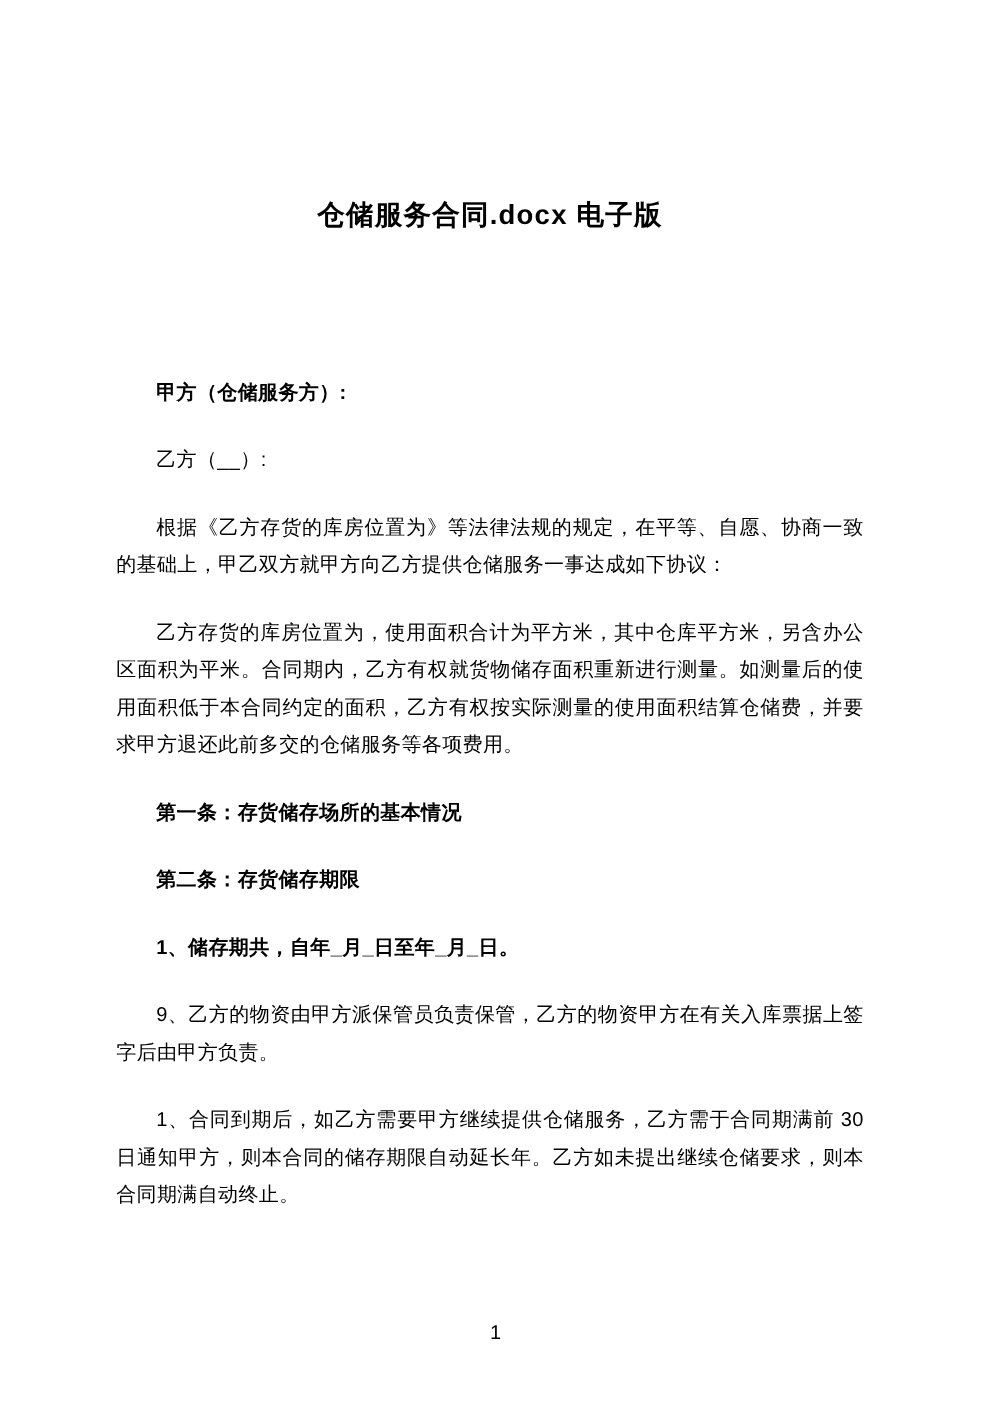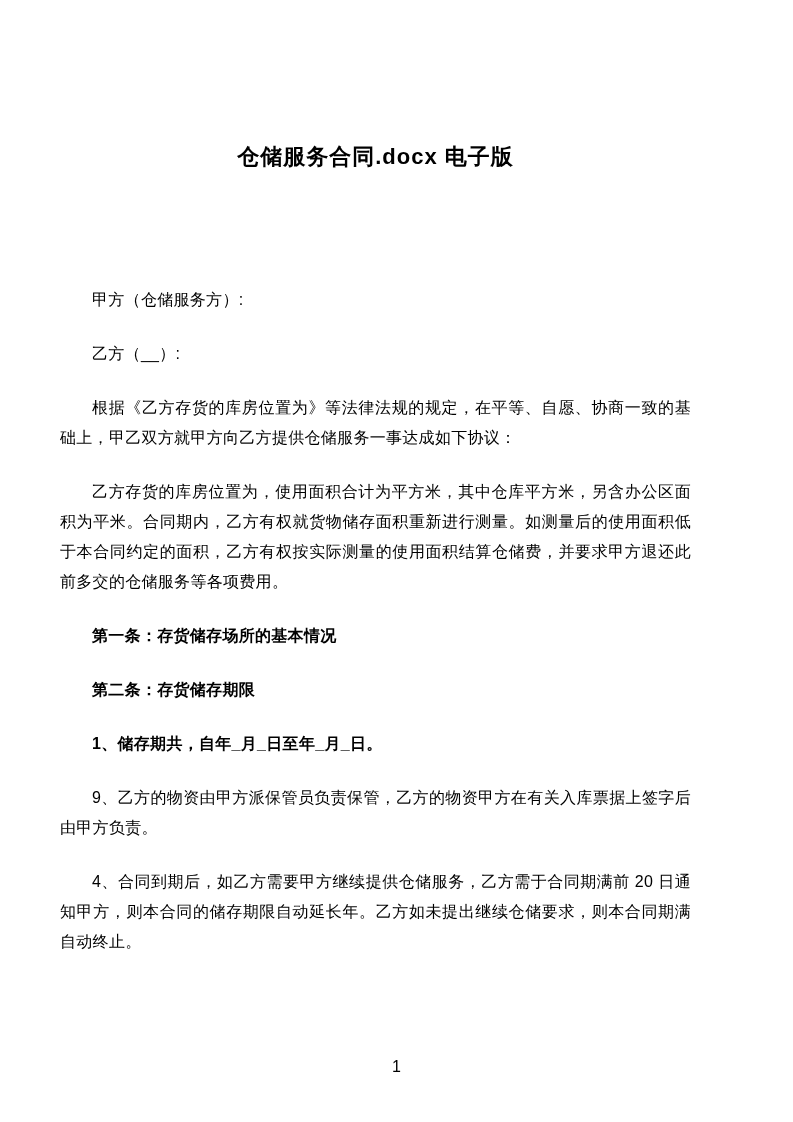--- a/index.html
+++ b/index.html
@@ -11,40 +11,42 @@
     position: relative;
     width: 793px;
     height: 1122px;
     background: #ffffff;
     color: #000000;
     font-family: "Liberation Sans", "DejaVu Sans", sans-serif;
     overflow: hidden;
     margin: 0 auto;
   }
   .content {
-    padding: 140px 102px 0 60px;
+    padding: 140px 102px 0 93px;
+    margin-top: 15px;
   }
   .doc-title {
     margin: 0 0 112px 0;
     font-size: 22px;
     line-height: 33px;
     font-weight: bold;
     text-align: center;
     letter-spacing: 1px;
   }
   p.para {
     margin: 24px 0 0 0;
     font-size: 16px;
     line-height: 30px;
     text-align: justify;
     text-indent: 2em;
     letter-spacing: 0.3px;
   }
   p.para.first {
     margin-top: 0;
+    font-weight: bold;
   }
   p.para.bold {
     font-weight: bold;
   }
   .page-number {
     position: absolute;
     bottom: 40px;
     left: 0;
     width: 100%;
     text-align: center;
@@ -70,18 +72,18 @@
 
     <p class="para bold">第一条：存货储存场所的基本情况</p>
 
     <p class="para bold">第二条：存货储存期限</p>
 
     <p class="para bold">1、储存期共，自年_月_日至年_月_日。</p>
 
 
     <p class="para">9、乙方的物资由甲方派保管员负责保管，乙方的物资甲方在有关入库票据上签字后由甲方负责。</p>
 
-    <p class="para">4、合同到期后，如乙方需要甲方继续提供仓储服务，乙方需于合同期满前 20 日通知甲方，则本合同的储存期限自动延长年。乙方如未提出继续仓储要求，则本合同期满自动终止。</p>
+    <p class="para">1、合同到期后，如乙方需要甲方继续提供仓储服务，乙方需于合同期满前 30 日通知甲方，则本合同的储存期限自动延长年。乙方如未提出继续仓储要求，则本合同期满自动终止。</p>
 
   </div>
 
   <div class="page-number">1</div>
 </div>
 
 </body></html>

